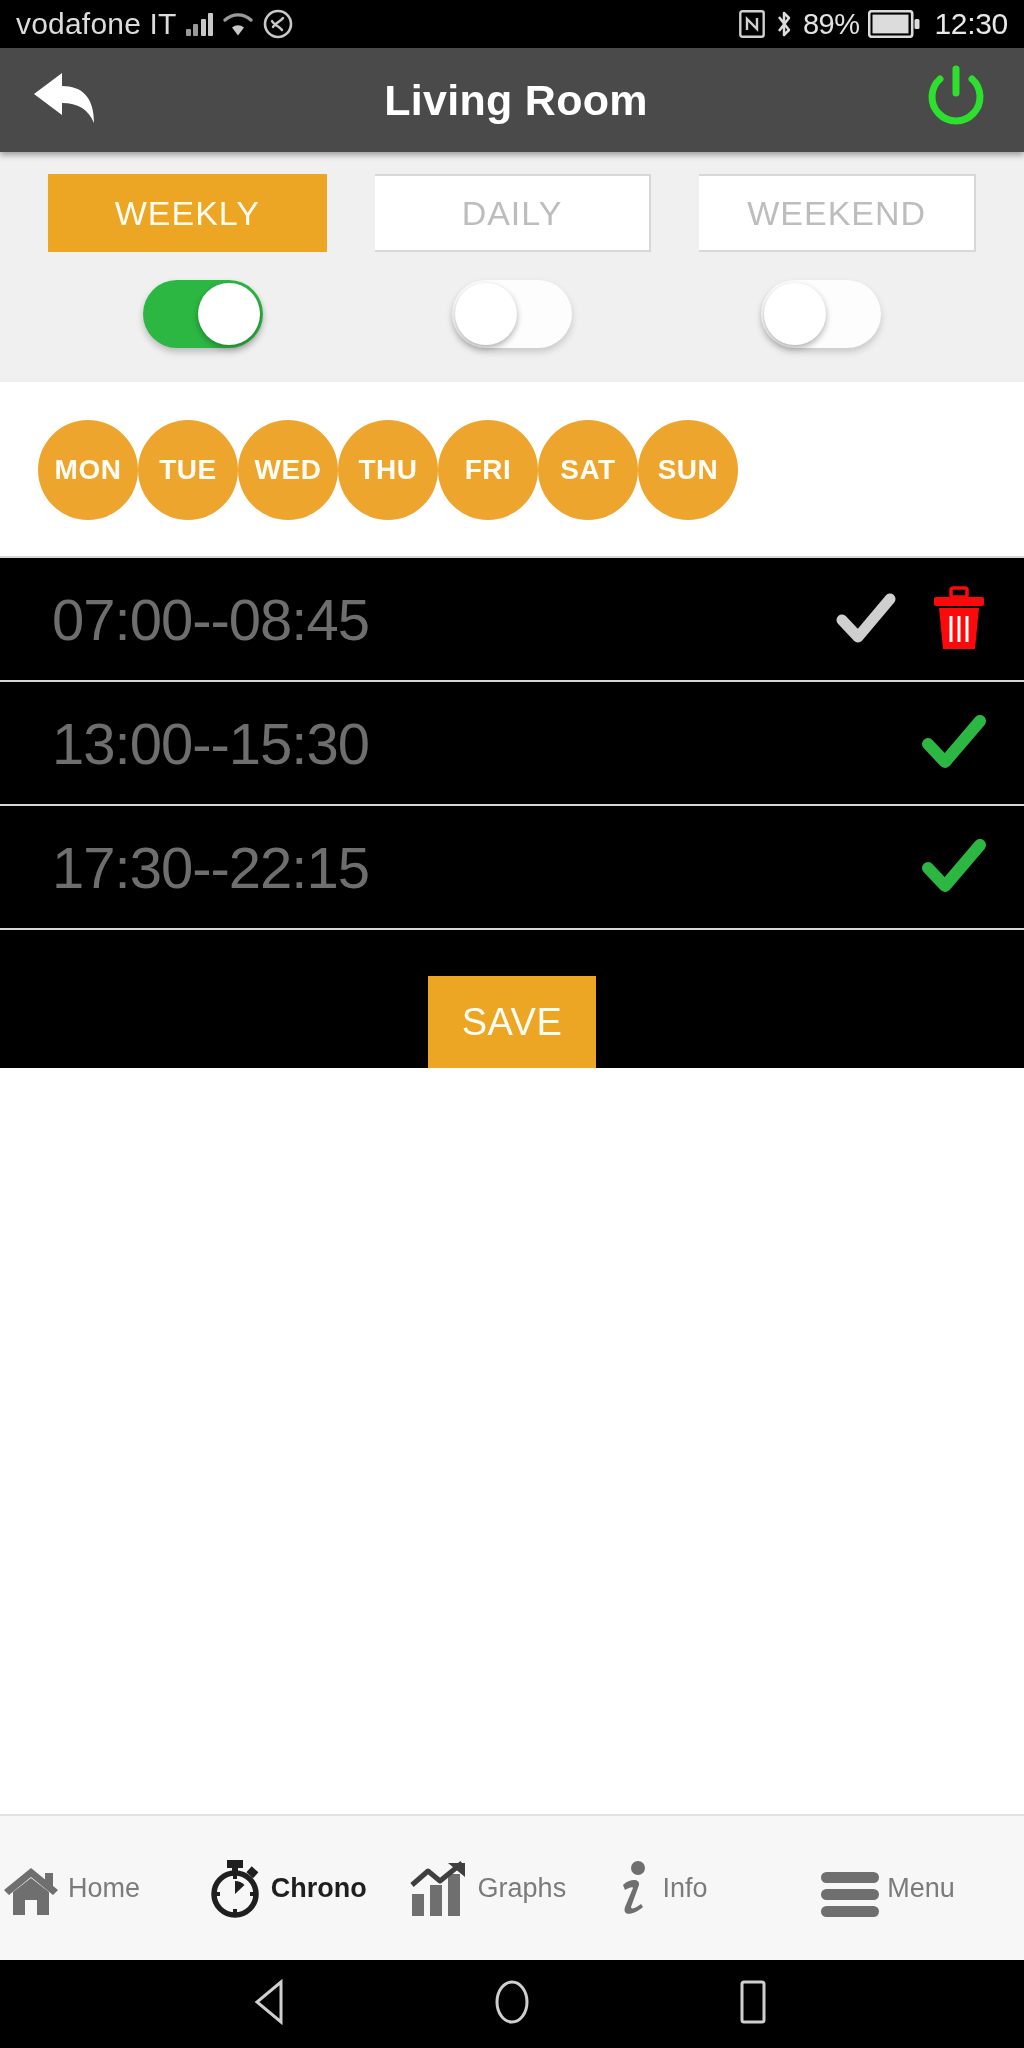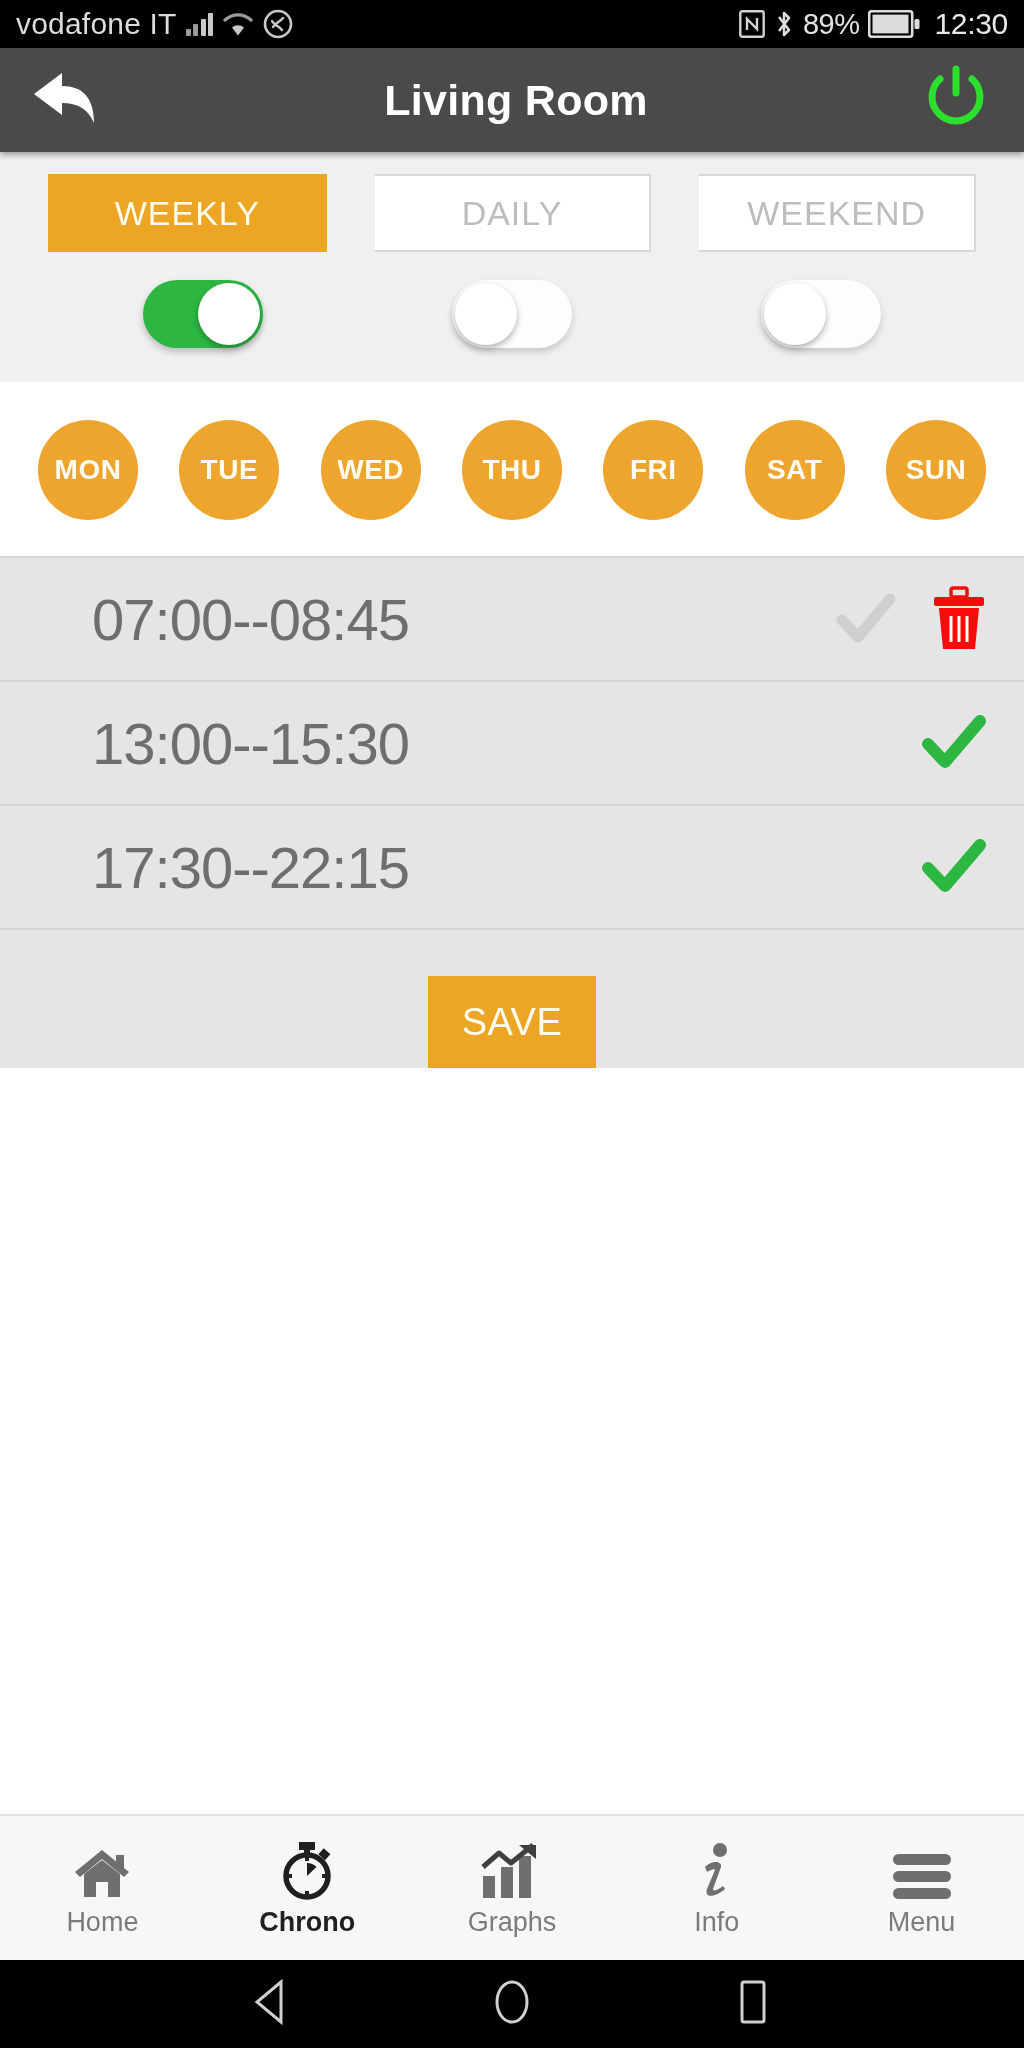--- a/index.html
+++ b/index.html
@@ -2,21 +2,21 @@
 <html><head>
 <meta charset="utf-8">
 <style>
   * { margin:0; padding:0; box-sizing:border-box; }
   html, body {
     width:1024px; height:2048px;
     background:#ffffff;
     font-family:"Liberation Sans", sans-serif;
     overflow:hidden;
   }
-  .phone { width:1024px; height:2048px; position:relative; display:flex; flex-direction:column; background:#e5e5e5; }
+  .phone { width:1024px; height:2048px; position:relative; display:flex; flex-direction:column; background:#000000; }
 
   
   .statusbar {
     height:48px; background:#000; color:#c9c9c9;
     display:flex; align-items:center; justify-content:space-between;
     padding:0 16px; flex:0 0 48px;
   }
   .sb-left, .sb-right { display:flex; align-items:center; gap:9px; }
   .carrier { font-size:30px; letter-spacing:.2px; color:#dcdcdc; }
   .sb-pct { font-size:29px; color:#e2e2e2; letter-spacing:-.5px; }
@@ -63,54 +63,54 @@
     background:#fdfdfd; box-shadow:0 4px 7px rgba(0,0,0,.17);
   }
   .switch.on { background:#2CB742; box-shadow:0 4px 7px rgba(0,0,0,.22); }
   .knob {
     position:absolute; top:3px; left:3px; width:62px; height:62px;
     border-radius:50%; background:#fff; box-shadow:0 3px 6px rgba(0,0,0,.3);
   }
   .switch.on .knob { left:auto; right:3px; }
 
   
-  .days { display:flex; justify-content:space-between; padding:38px 38px 36px 38px; background:#fff; flex:0 0 auto; }
+  .days { display:flex; justify-content:flex-start; padding:38px 38px 36px 38px; background:#fff; flex:0 0 auto; }
   .day {
     width:100px; height:100px; border-radius:50%; background:#EDA52E;
     display:flex; align-items:center; justify-content:center;
     color:#fffdf5; font-size:28px; font-weight:bold; letter-spacing:.5px;
   }
 
   
   .slots { flex:0 0 auto; border-top:2px solid #d6d6d6; }
   .slot {
     height:124px; display:flex; align-items:center;
     padding:0 34px 0 52px; border-bottom:2px solid #d6d6d6;
   }
-  .slot-time { font-size:58px; color:#6e6e6e; letter-spacing:-1px;margin-left:40px; }
+  .slot-time { font-size:58px; color:#6e6e6e; letter-spacing:-1px; }
   .slot-actions { margin-left:auto; display:flex; align-items:center; gap:26px; }
   .check { width:72px; height:72px; display:flex; align-items:center; justify-content:center; }
   .trash { width:62px; height:72px; display:flex; align-items:center; justify-content:center; }
 
   
   .save-wrap { display:flex; justify-content:center; padding:46px 0 0 0; flex:0 0 auto; }
   .save-btn {
     background:#EDA524; color:#fffdf4; font-size:38px; letter-spacing:.5px;
     padding:16px 34px; height:92px; display:flex; align-items:center; justify-content:center;
     border:none;
   }
 
   .spacer { flex:1 1 auto; background:#fff; }
 
   
   .bottomnav {
     flex:0 0 146px; background:#f7f7f7; border-top:2px solid #e2e2e2;
     display:flex; align-items:center;
   }
-  .navitem { flex:1; display:flex; flex-direction:column; align-items:center; justify-content:flex-start; gap:6px; }
+  .navitem { flex:1; display:flex; align-items:center; justify-content:flex-start; gap:6px; }
   .navlabel { font-size:27px; color:#7b7b7b; }
   .navitem.active .navlabel { color:#1f1f1f; font-weight:bold; }
   .navicon { height:62px; display:flex; align-items:flex-end; justify-content:center; }
 
   
   .androidnav {
     flex:0 0 88px; background:#000; display:flex; align-items:center; justify-content:space-around;
     padding:0 150px;
   }
   .anav { width:70px; height:64px; display:flex; align-items:center; justify-content:center; }

